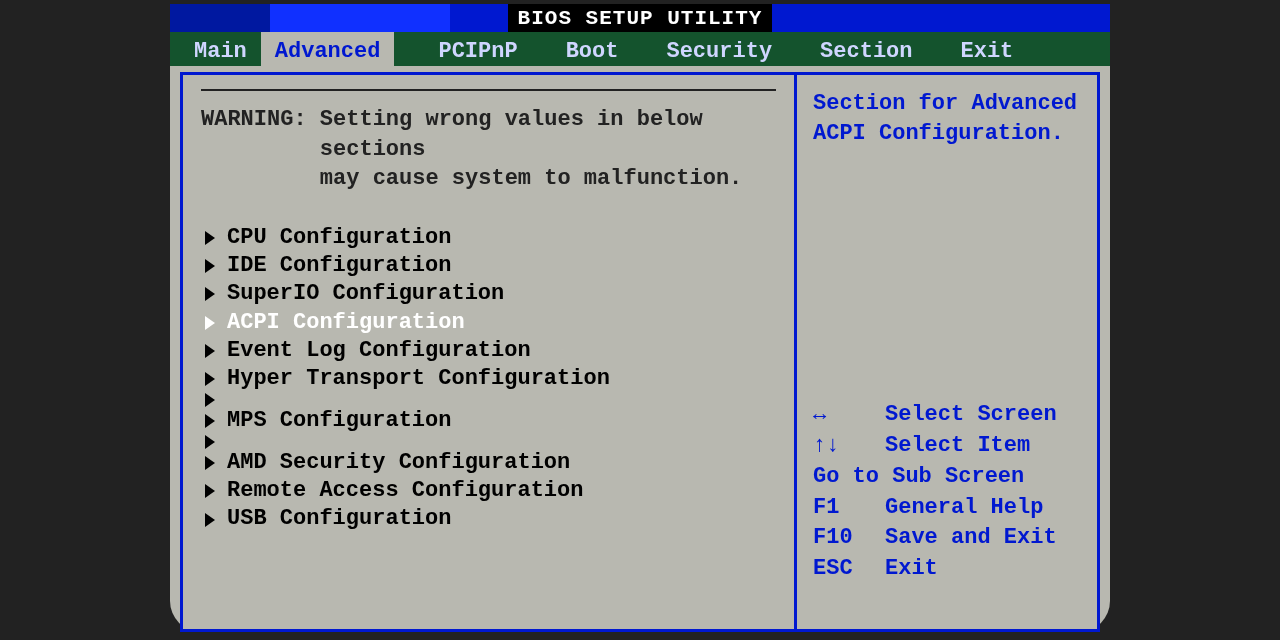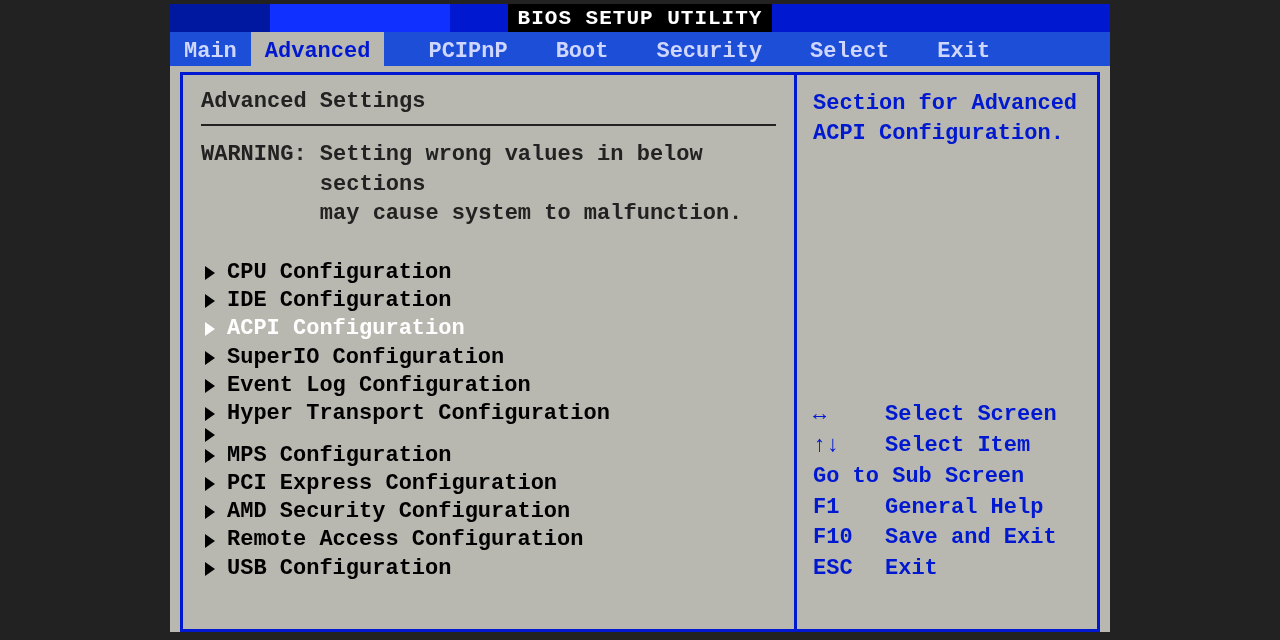--- a/index.html
+++ b/index.html
@@ -12,20 +12,21 @@
     font-weight: bold;
     font-size: 22px;
     display: flex;
     align-items: flex-start;
     justify-content: center;
   }
   .bios-window {
     width: 940px;
     margin-top: 4px;
     background: #b8b8b0;
+    border-radius: 31px;
   }
   .title-bar {
     background: #0018d0;
     height: 28px;
     display: flex;
     align-items: center;
     justify-content: center;
     position: relative;
   }
   .title-bar .title-text {
@@ -34,22 +35,23 @@
     background: #000;
     padding: 0 10px;
     height: 100%;
     display: flex;
     align-items: center;
     font-size: 21px;
   }
   .title-left-blue { position:absolute; left:100px; top:0; width:180px; height:100%; background:#1030ff; }
   .title-left-blue2 { position:absolute; left:0; top:0; width:100px; height:100%; background:#0018a0; }
   .menu-bar {
-    background: #1d4ed8;
-    display: flex;
+    background: #14532d;
+    display: flex;
+    padding-left: 10px;
     height: 34px;
     align-items: stretch;
   }
   .menu-item {
     color: #cfd6ff;
     padding: 4px 14px 0 14px;
     display:flex; align-items:center;
     cursor: pointer;
   }
   .menu-item.active {
@@ -116,68 +118,66 @@
     <div class="title-left-blue"></div>
     <div class="title-text">BIOS SETUP UTILITY</div>
   </div>
 
   <div class="menu-bar" id="menu-bar">
       <div class="menu-item">Main</div>
       <div class="menu-item active">Advanced</div>
       <div class="menu-item" style="margin-left: 30px;">PCIPnP</div>
       <div class="menu-item" style="margin-left: 20px;">Boot</div>
       <div class="menu-item" style="margin-left: 20px;">Security</div>
-      <div class="menu-item" style="margin-left: 20px;">Select</div>
+      <div class="menu-item" style="margin-left: 20px;">Section</div>
       <div class="menu-item" style="margin-left: 20px;">Exit</div>
     </div>
 
   <div class="content-frame">
     <div class="left-pane">
-      <div class="section-title">Advanced Settings</div>
       <hr class="divider">
       <div class="warning-row">
         <span class="warning-label">WARNING: </span>
         <span style="white-space:pre-line">Setting wrong values in below sections
 may cause system to malfunction.</span>
       </div>
       <div id="entries">
           <div class="menu-entry">
             <span class="tri"></span>
             <span>CPU Configuration</span>
           </div>
           <div class="menu-entry">
             <span class="tri"></span>
             <span>IDE Configuration</span>
           </div>
+          <div class="menu-entry">
+            <span class="tri"></span>
+            <span>SuperIO Configuration</span>
+          </div>
           <div class="menu-entry selected">
             <span class="tri"></span>
             <span>ACPI Configuration</span>
           </div>
           <div class="menu-entry">
             <span class="tri"></span>
-            <span>SuperIO Configuration</span>
-          </div>
-          <div class="menu-entry">
-            <span class="tri"></span>
             <span>Event Log Configuration</span>
           </div>
           <div class="menu-entry">
             <span class="tri"></span>
             <span>Hyper Transport Configuration</span>
           </div>
           <div class="menu-entry">
             <span class="tri"></span>
           </div>
           <div class="menu-entry">
             <span class="tri"></span>
             <span>MPS Configuration</span>
           </div>
           <div class="menu-entry">
             <span class="tri"></span>
-            <span>PCI Express Configuration</span>
           </div>
           <div class="menu-entry">
             <span class="tri"></span>
             <span>AMD Security Configuration</span>
           </div>
           <div class="menu-entry">
             <span class="tri"></span>
             <span>Remote Access Configuration</span>
           </div>
           <div class="menu-entry">

